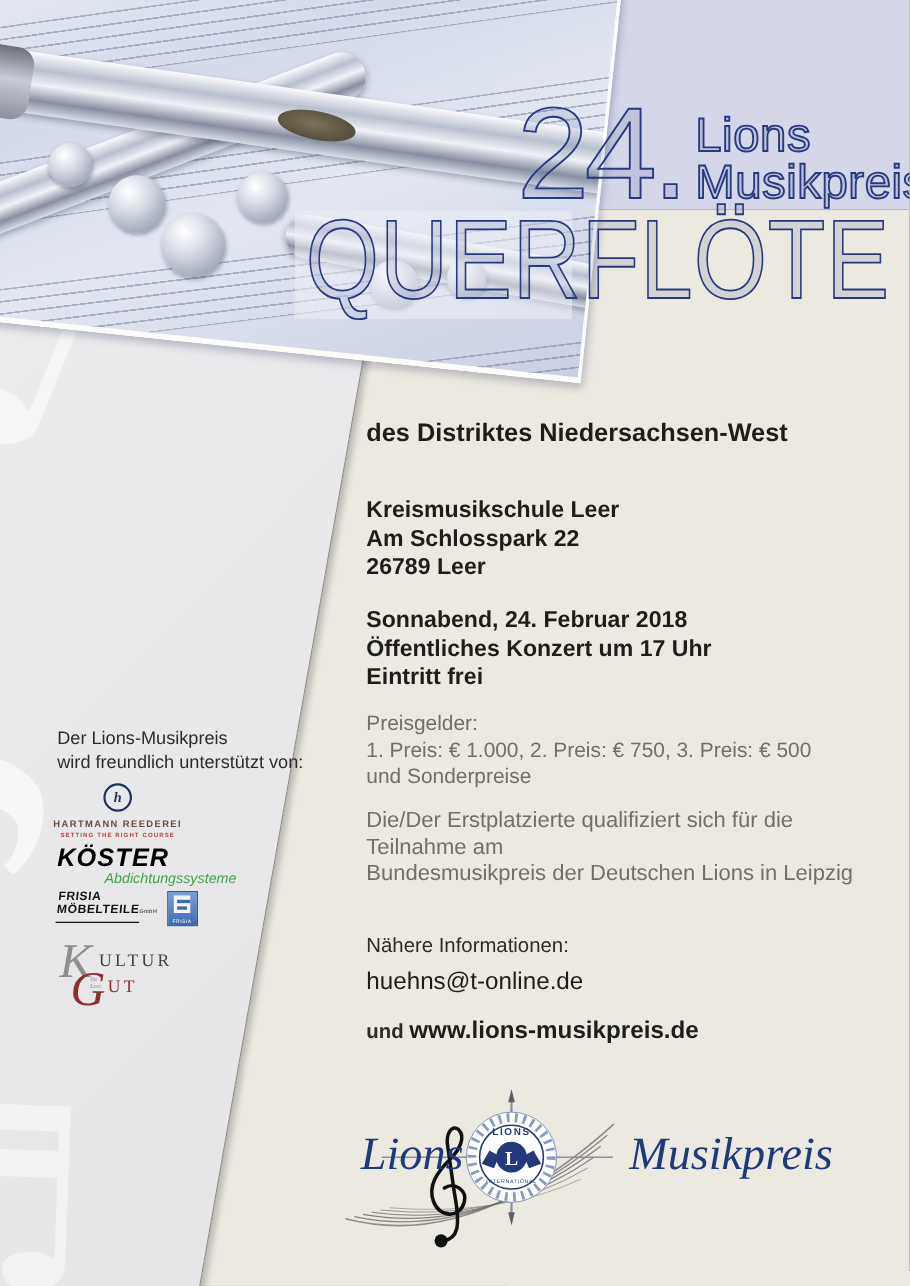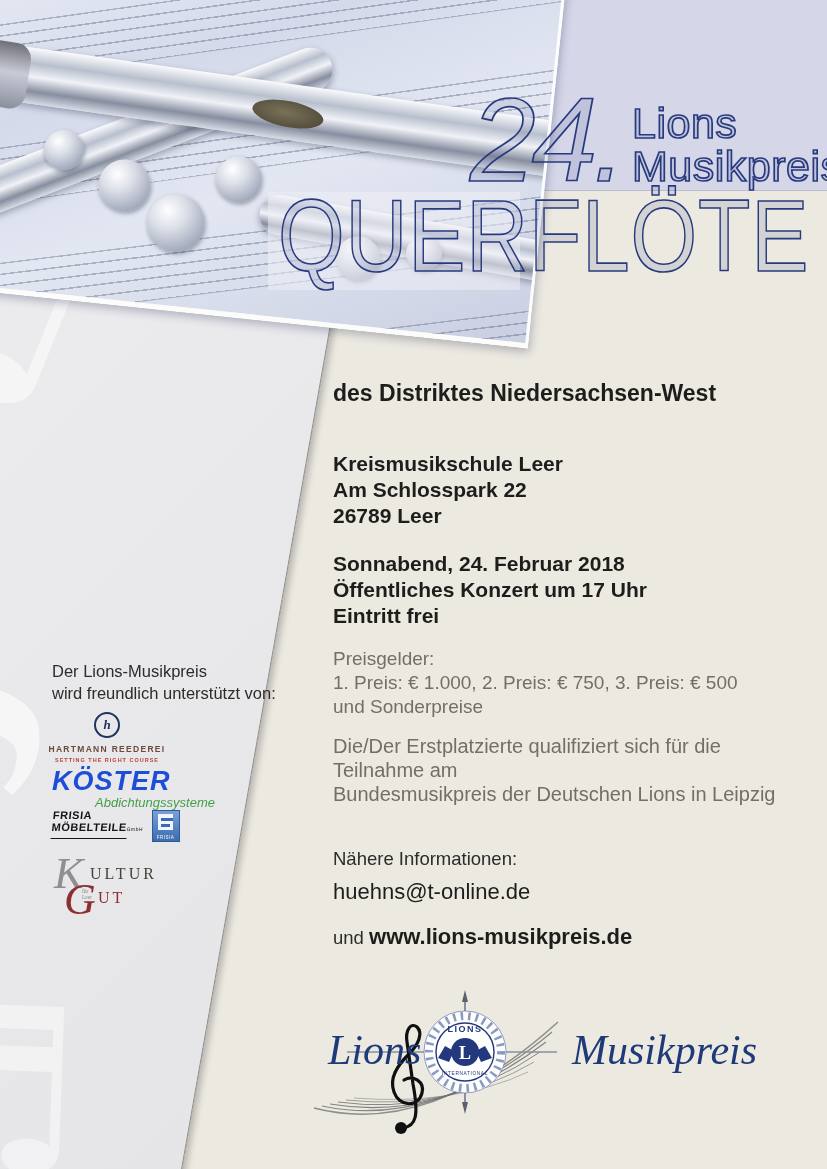--- a/index.html
+++ b/index.html
@@ -50,44 +50,44 @@
   .k3{left:14%;top:56%;width:40px;height:40px;}
   .k4{left:44%;top:58%;width:46px;height:46px;}
   .k5{left:66%;top:76%;width:44px;height:44px;}
   .k6{left:78%;top:74%;width:36px;height:36px;}
   
   .title-strip{position:absolute;left:268px;top:192px;width:252px;height:98px;
     background:rgba(238,238,246,.55);z-index:4;}
   
   .display{color:#273a7e;-webkit-text-fill-color:rgba(39,58,126,.12);-webkit-text-stroke:1.7px #273a7e;}
   .masthead{position:absolute;z-index:5;display:flex;align-items:flex-start;left:470px;top:86px;}
-  .mast-num{font-size:118px;line-height:.92;letter-spacing:-4px;font-style:italic;}
+  .mast-num{font-size:118px;line-height:.92;letter-spacing:-4px;}
   .mast-brand{margin-left:10px;margin-top:16px;font-size:43px;line-height:43px;letter-spacing:.5px;}
   .big-title{position:absolute;left:278px;top:188px;z-index:5;font-size:102px;line-height:.95;
     letter-spacing:1px;transform:scaleX(.84);transform-origin:left top;white-space:nowrap;}
   
   .content{position:absolute;left:333px;top:380px;width:480px;z-index:6;color:#1d1d1b;}
   .subtitle{font-size:23px;font-weight:bold;margin:0 0 44px 0;}
   .block-bold{font-size:21px;font-weight:bold;line-height:26px;margin:0 0 22px 0;}
   .block-bold.event{margin-bottom:18px;}
   .block-gray{font-size:19px;line-height:24px;color:#716f68;margin:0 4px 15px 0;}
   .block-gray.qualify{font-size:20px;margin-bottom:42px;}
   .info-label{font-size:18.5px;color:#2b2b29;margin:0 0 9px 0;}
   .email{font-size:22px;font-weight:normal;margin:0 0 9px 0;}
-  .site-line{font-size:18.5px;color:#2b2b29;}
+  .site-line{font-size:18.5px;color:#2b2b29;font-weight:bold;}
   .site-line b{font-size:22px;color:#1d1d1b;}
   
   .side-intro{position:absolute;left:52px;top:660px;z-index:6;font-size:16.5px;line-height:22px;color:#2d2c2a;}
   .sp-hartmann{position:absolute;left:48px;top:712px;width:118px;z-index:6;text-align:center;}
   .hart-circle{width:22px;height:22px;border-radius:50%;border:2px solid #20335f;margin:0 auto 6px auto;
     color:#20335f;font-family:"Liberation Serif",serif;font-style:italic;font-weight:bold;font-size:13px;line-height:21px;}
   .hart-name{font-size:8.5px;letter-spacing:1.3px;color:#6d4a3e;font-weight:bold;}
   .hart-tag{font-size:5.5px;letter-spacing:1px;color:#b5443a;margin-top:3px;font-weight:bold;}
   .sp-koester{position:absolute;left:52px;top:766px;z-index:6;}
-  .koe-name{font-size:27px;font-weight:800;letter-spacing:1px;color:#1d4ed8;font-style:italic;}
+  .koe-name{font-size:23px;font-weight:800;letter-spacing:1px;color:#000000;font-style:italic;}
   .koe-sub{font-size:13px;font-style:italic;color:#43a047;margin:-2px 0 0 43px;}
   .sp-frisia{position:absolute;left:52px;top:810px;z-index:6;display:flex;align-items:flex-start;}
   .fri-text{transform:skewX(-6deg);}
   .fri-l1{font-size:11px;font-weight:900;color:#141414;line-height:11px;letter-spacing:.5px;}
   .fri-l2{font-size:11px;font-weight:900;color:#141414;line-height:12px;letter-spacing:.5px;}
   .fri-gmbh{font-size:5px;font-weight:normal;}
   .fri-rule{width:76px;border-top:1.5px solid #141414;margin-top:3px;}
   .fri-box{width:26px;height:30px;margin-left:8px;border:1px solid #2d5a99;position:relative;
     background:linear-gradient(180deg,#7aa0d8 0%,#3b6cb0 100%);}
   .fri-box .glyph{position:absolute;left:5px;top:3px;width:15px;height:16px;background:#f2f6fc;}

